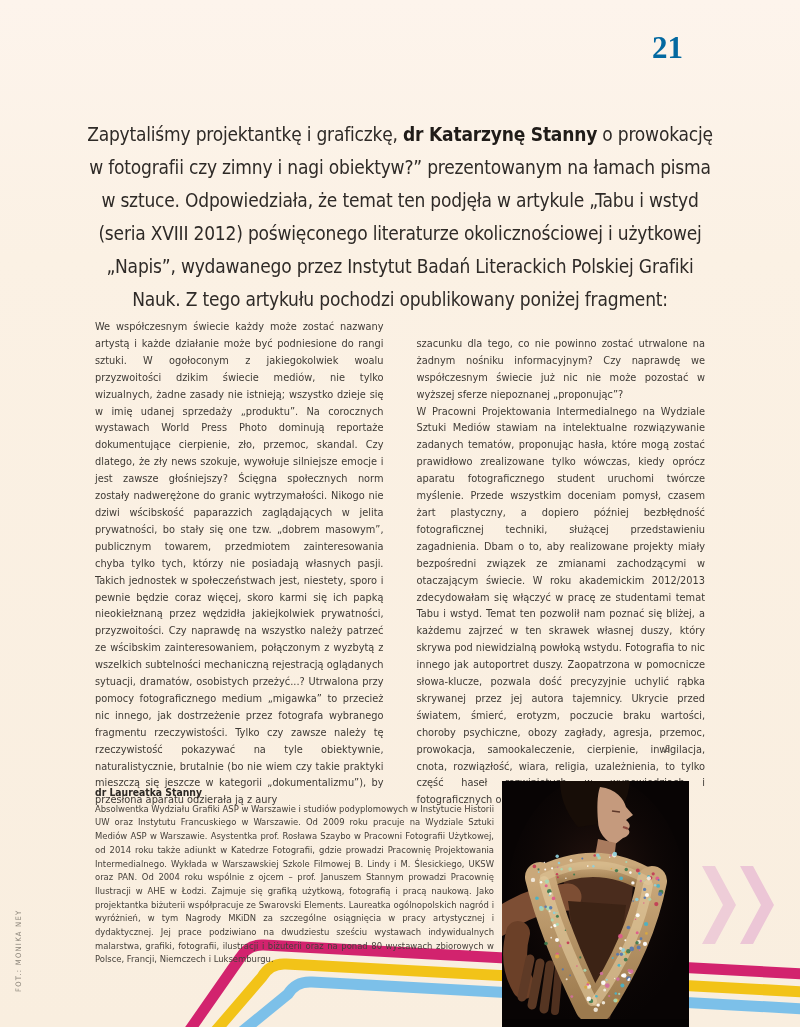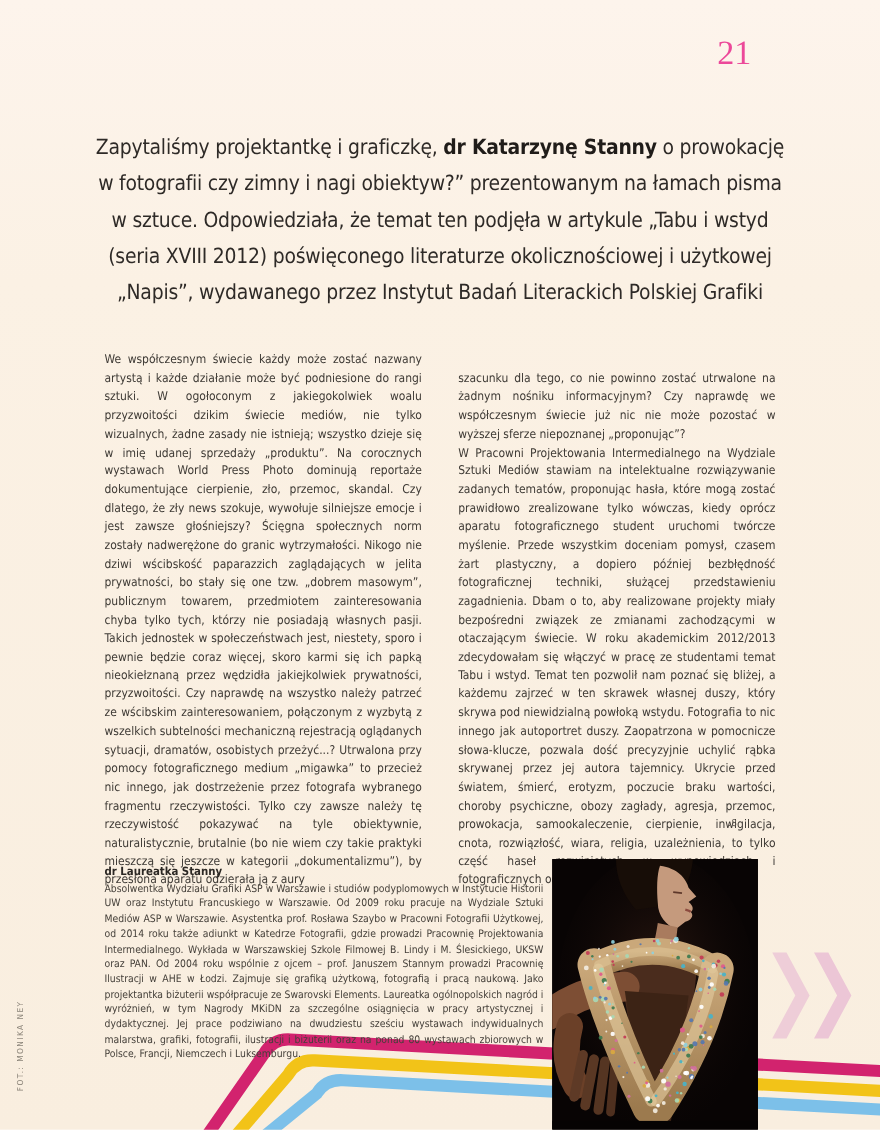--- a/index.html
+++ b/index.html
@@ -6,21 +6,21 @@
   body{
     width:800px;height:1027px;position:relative;overflow:hidden;
     background:linear-gradient(180deg,#fdf4ec 0%,#fbf1e4 25%,#f9eedf 100%);
     font-family:"DejaVu Sans",sans-serif;
     font-stretch:condensed;
     -webkit-font-smoothing:antialiased;
   }
   .page-number{
     position:absolute;top:30px;left:652px;
     font-family:"Liberation Serif",serif;font-stretch:normal;
-    font-size:31px;color:#ec4899;
+    font-size:31px;color:#0369a1;font-weight:bold;
   }
   .intro{
     position:absolute;top:118px;left:70px;width:660px;
     text-align:center;font-size:19px;line-height:33px;
     color:var(--text-intro,#2e2a27);font-weight:500;letter-spacing:-0.2px;
   }
   .intro .line{white-space:nowrap;}
   .intro b{font-weight:800;color:#201c19;text-align:right;}
   .columns{
     position:absolute;top:319px;left:95px;width:610px;
@@ -68,20 +68,21 @@
 </svg>
 
 <div class="page-number">21</div>
 
 <div class="intro">
   <div class="line"><span>Zapytaliśmy projektantkę i graficzkę, </span><b>dr Katarzynę Stanny</b><span> o prowokację</span></div>
   <div class="line">w fotografii czy zimny i nagi obiektyw?” prezentowanym na łamach pisma</div>
   <div class="line">w sztuce. Odpowiedziała, że temat ten podjęła w artykule „Tabu i wstyd</div>
   <div class="line">(seria XVIII 2012) poświęconego literaturze okolicznościowej i użytkowej</div>
   <div class="line">„Napis”, wydawanego przez Instytut Badań Literackich Polskiej Grafiki</div>
+  <div class="line">Nauk. Z tego artykułu pochodzi opublikowany poniżej fragment:</div>
 </div>
 
 <div class="columns">
   <div class="col">
     <p>We współczesnym świecie każdy może zostać nazwany artystą i każde działanie może być podniesione do rangi sztuki. W ogołoconym z jakiegokolwiek woalu przyzwoitości dzikim świecie mediów, nie tylko wizualnych, żadne zasady nie istnieją; wszystko dzieje się w imię udanej sprzedaży „produktu”. Na corocznych wystawach World Press Photo dominują reportaże dokumentujące cierpienie, zło, przemoc, skandal. Czy dlatego, że zły news szokuje, wywołuje silniejsze emocje i jest zawsze głośniejszy? Ścięgna społecznych norm zostały nadwerężone do granic wytrzymałości. Nikogo nie dziwi wścibskość paparazzich zaglądających w jelita prywatności, bo stały się one tzw. „dobrem masowym”, publicznym towarem, przedmiotem zainteresowania chyba tylko tych, którzy nie posiadają własnych pasji. Takich jednostek w społeczeństwach jest, niestety, sporo i pewnie będzie coraz więcej, skoro karmi się ich papką nieokiełznaną przez wędzidła jakiejkolwiek prywatności, przyzwoitości. Czy naprawdę na wszystko należy patrzeć ze wścibskim zainteresowaniem, połączonym z wyzbytą z wszelkich subtelności mechaniczną rejestracją oglądanych sytuacji, dramatów, osobistych przeżyć...? Utrwalona przy pomocy fotograficznego medium „migawka” to przecież nic innego, jak dostrzeżenie przez fotografa wybranego fragmentu rzeczywistości. Tylko czy zawsze należy tę rzeczywistość pokazywać na tyle obiektywnie, naturalistycznie, brutalnie (bo nie wiem czy takie praktyki mieszczą się jeszcze w kategorii „dokumentalizmu”), by przesłona aparatu odzierała ją z aury</p>
   </div>
   <div class="col">
     <p>szacunku dla tego, co nie powinno zostać utrwalone na żadnym nośniku informacyjnym? Czy naprawdę we współczesnym świecie już nic nie może pozostać w wyższej sferze niepoznanej „proponując”?</p>
     <p>W Pracowni Projektowania Intermedialnego na Wydziale Sztuki Mediów stawiam na intelektualne rozwiązywanie zadanych tematów, proponując hasła, które mogą zostać prawidłowo zrealizowane tylko wówczas, kiedy oprócz aparatu fotograficznego student uruchomi twórcze myślenie. Przede wszystkim doceniam pomysł, czasem żart plastyczny, a dopiero później bezbłędność fotograficznej techniki, służącej przedstawieniu zagadnienia. Dbam o to, aby realizowane projekty miały bezpośredni związek ze zmianami zachodzącymi w otaczającym świecie. W roku akademickim 2012/2013 zdecydowałam się włączyć w pracę ze studentami temat Tabu i wstyd. Temat ten pozwolił nam poznać się bliżej, a każdemu zajrzeć w ten skrawek własnej duszy, który skrywa pod niewidzialną powłoką wstydu. Fotografia to nic innego jak autoportret duszy. Zaopatrzona w pomocnicze słowa-klucze, pozwala dość precyzyjnie uchylić rąbka skrywanej przez jej autora tajemnicy. Ukrycie przed światem, śmierć, erotyzm, poczucie braku wartości, choroby psychiczne, obozy zagłady, agresja, przemoc, prowokacja, samookaleczenie, cierpienie, inwigilacja, cnota, rozwiązłość, wiara, religia, uzależnienia, to tylko część haseł rozwiniętych w wypowiedziach i fotograficznych odpowiedziach naszych studentów.</p>
   </div>

